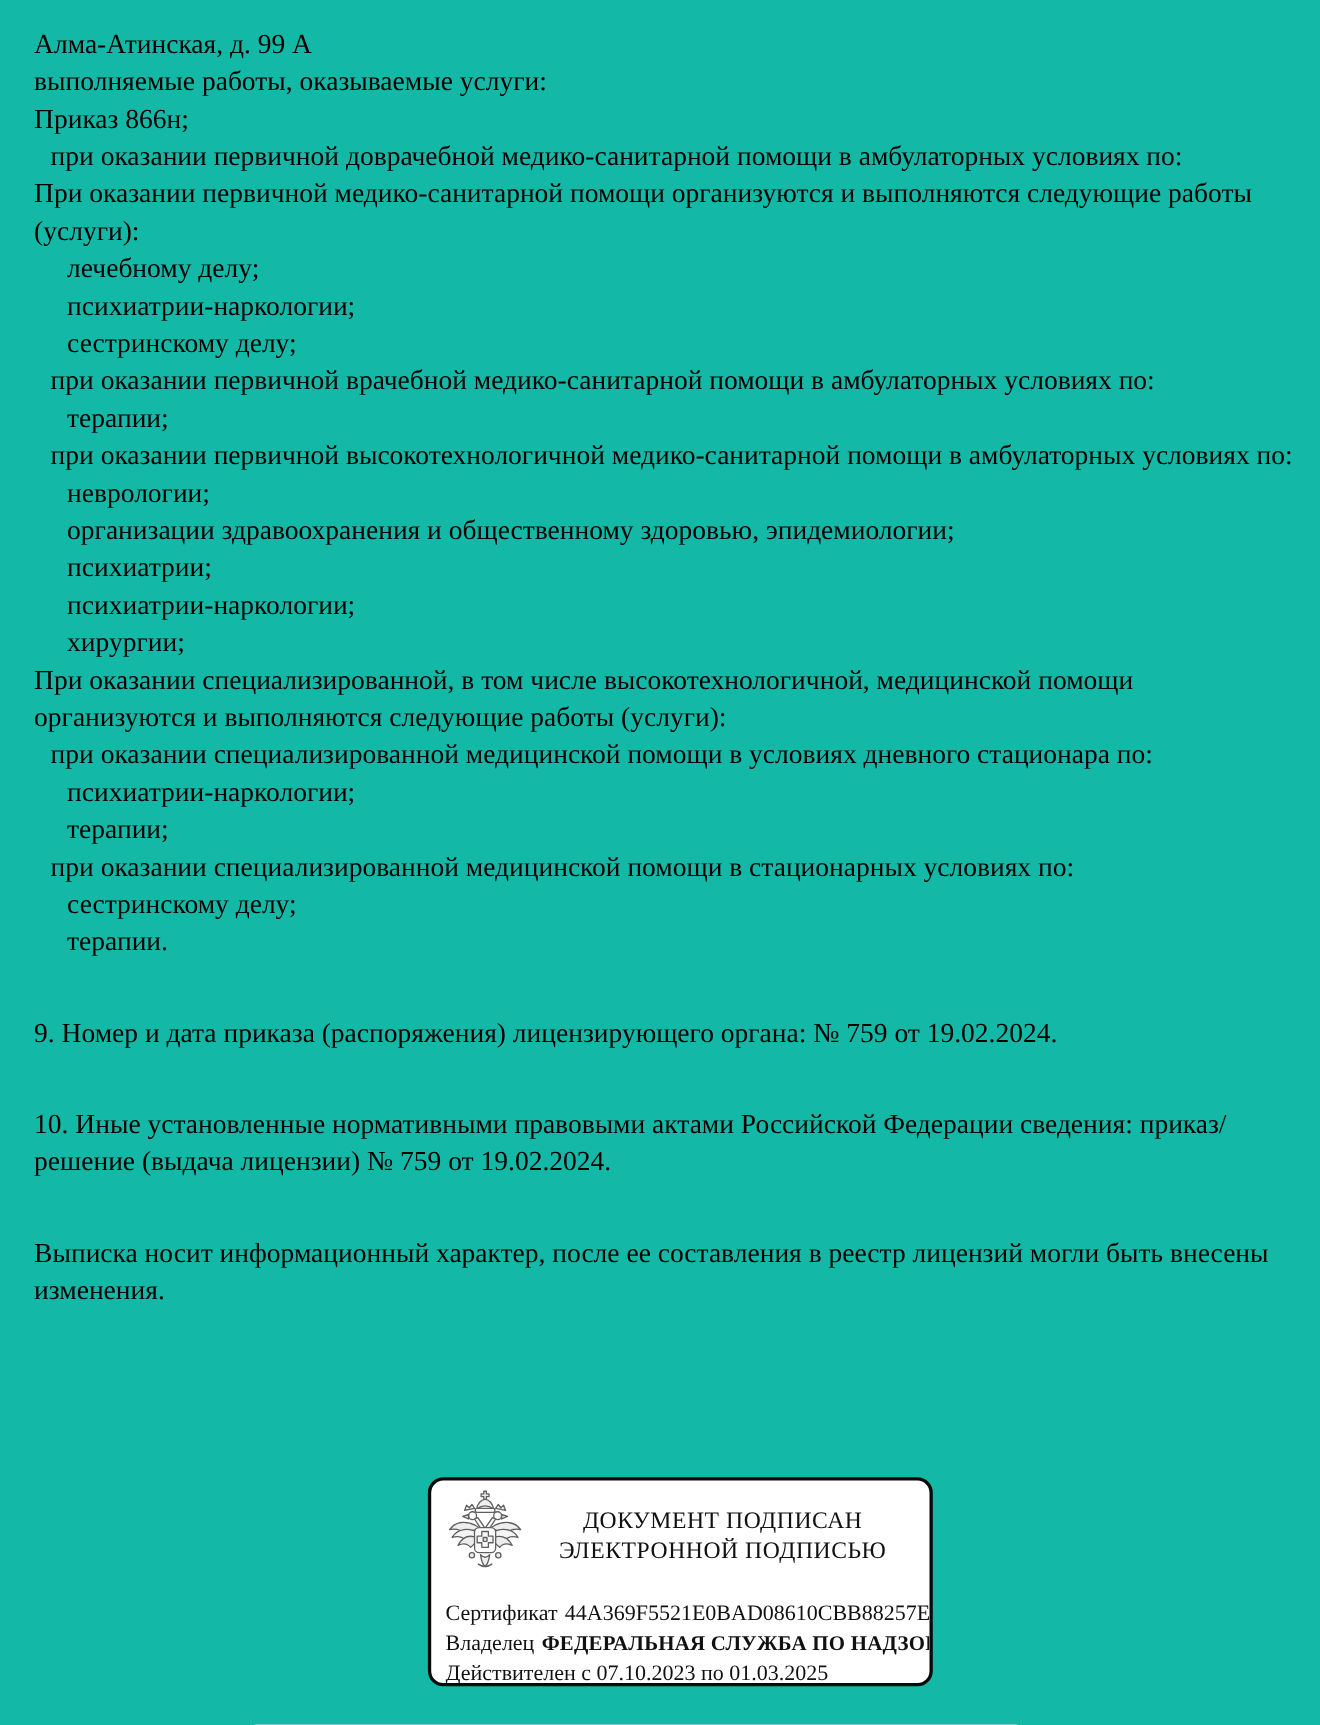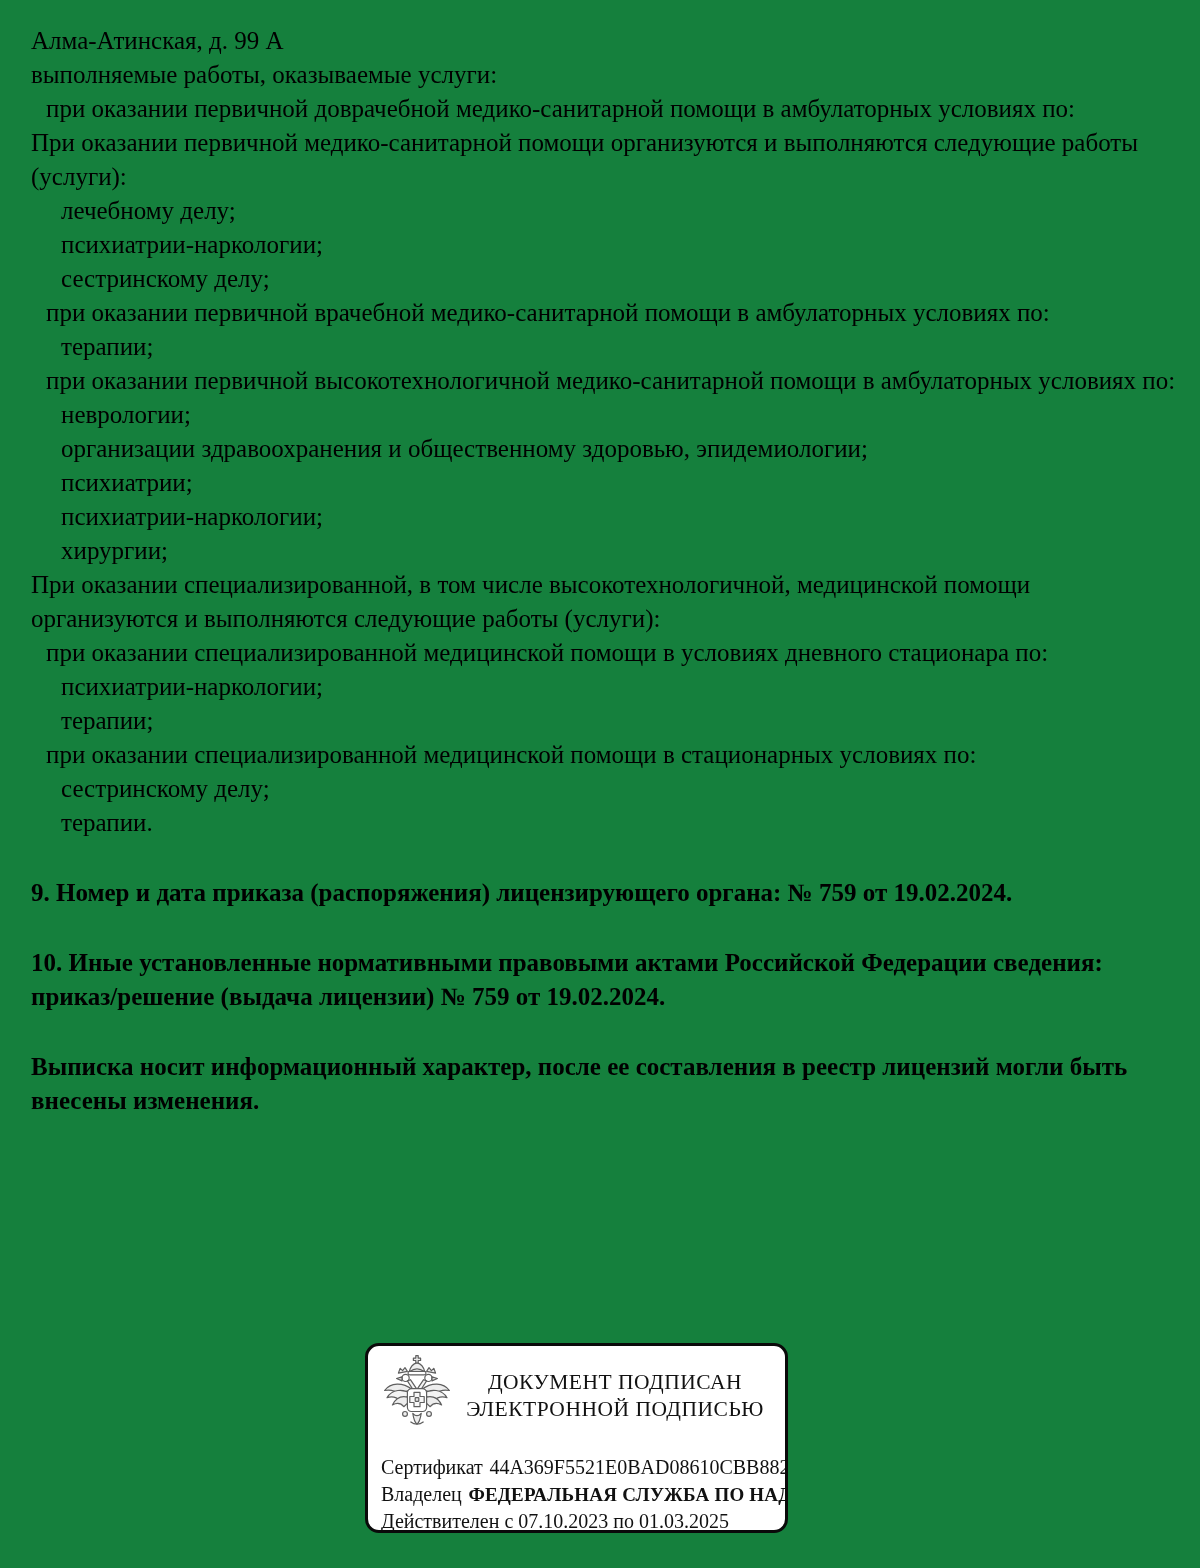--- a/index.html
+++ b/index.html
@@ -1,42 +1,42 @@
 <!DOCTYPE html>
 <html><head>
 <meta charset="utf-8">
 <style>
   html, body { margin: 0; padding: 0; background: #ffffff; }
   .page {
     position: relative;
     width: 1200px;
     height: 1568px;
-    background: #15803d;
+    background: #14b8a6;
     color: #000000;
     font-family: "Liberation Serif", "DejaVu Serif", serif;
     overflow: hidden;
   }
   .doc-body {
     position: absolute;
     left: 31px;
     top: 24px;
     width: 1146px;
     font-size: 25px;
     line-height: 34px;
   }
   .para { margin: 0; text-indent: 0; }
   .para.lvl-1 { text-indent: 15px; }
   .para.lvl-2 { text-indent: 30px; }
-  .para.gap { margin-top: 36px; font-weight: bold; }
+  .para.gap { margin-top: 49px; }
 
   .stamp {
     position: absolute;
-    left: 365px;
+    left: 389px;
     top: 1343px;
-    width: 423px;
+    width: 459px;
     height: 190px;
     box-sizing: border-box;
     border: 3px solid #0a0a0a;
     border-radius: 14px;
     background: #ffffff;
     overflow: hidden;
   }
   .stamp-top {
     display: flex;
     align-items: flex-start;
@@ -67,20 +67,21 @@
   .owner-value { font-weight: bold; font-size: 19px; letter-spacing: 0.2px; }
 </style>
 </head>
 <body>
 
 <div class="page">
 
   <div class="doc-body">
       <p class="para lvl-0">Алма-Атинская, д. 99 А</p>
       <p class="para lvl-0">выполняемые работы, оказываемые услуги:</p>
+      <p class="para lvl-0">Приказ 866н;</p>
       <p class="para lvl-1">при оказании первичной доврачебной медико-санитарной помощи в амбулаторных условиях по:</p>
       <p class="para lvl-0">При оказании первичной медико-санитарной помощи организуются и выполняются следующие работы (услуги):</p>
       <p class="para lvl-2">лечебному делу;</p>
       <p class="para lvl-2">психиатрии-наркологии;</p>
       <p class="para lvl-2">сестринскому делу;</p>
       <p class="para lvl-1">при оказании первичной врачебной медико-санитарной помощи в амбулаторных условиях по:</p>
       <p class="para lvl-2">терапии;</p>
       <p class="para lvl-1">при оказании первичной высокотехнологичной медико-санитарной помощи в амбулаторных условиях по:</p>
       <p class="para lvl-2">неврологии;</p>
       <p class="para lvl-2">организации здравоохранения и общественному здоровью, эпидемиологии;</p>

